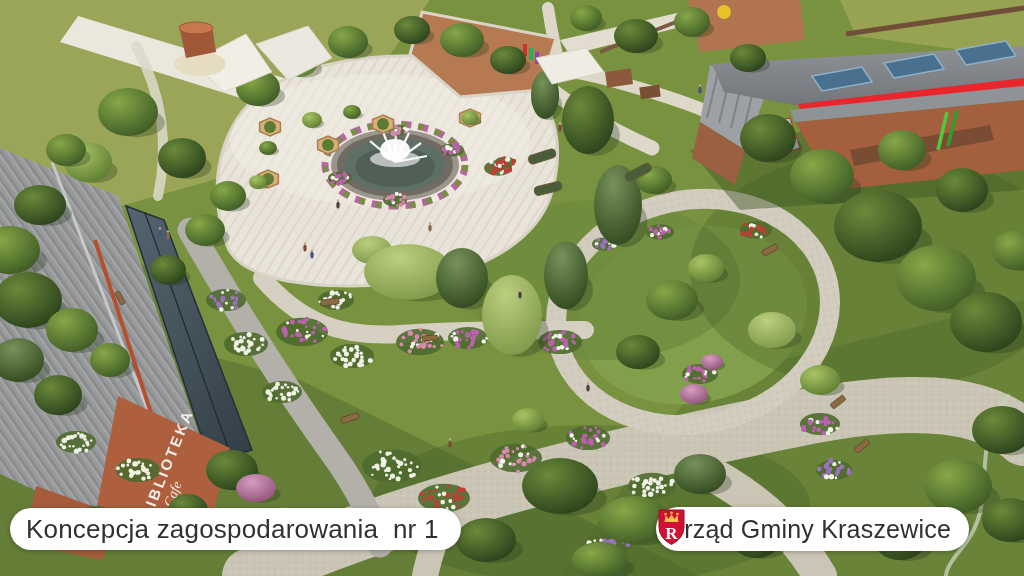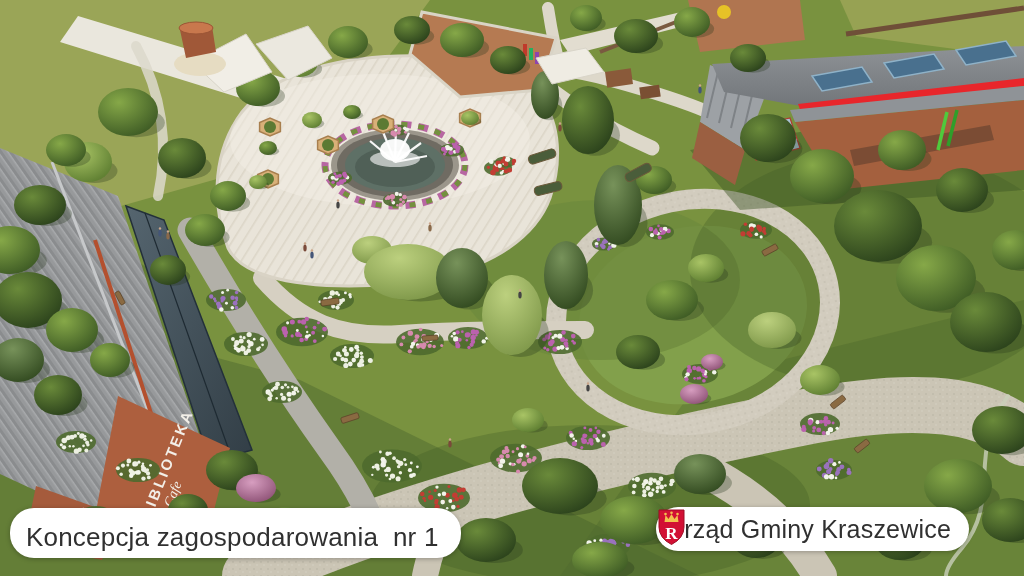--- a/index.html
+++ b/index.html
@@ -1,21 +1,21 @@
 <!DOCTYPE html>
 <html><head>
 <meta charset="utf-8">
 <style>
   html,body{margin:0;padding:0;background:#222;}
   .stage{position:relative;width:1024px;height:576px;overflow:hidden;
          font-family:"Liberation Sans",sans-serif;background:#79923f;}
   .stage svg{position:absolute;left:0;top:0;}
   .pill{position:absolute;display:inline-flex;align-items:center;background:#fff;
         border-radius:24px;box-shadow:0 1px 5px rgba(0,0,0,.28);color:#303030;}
-  .pill-left{left:10px;top:508px;height:42px;padding:8px 22px 0 16px;}
+  .pill-left{left:10px;top:508px;height:42px;padding:0 22px 0 16px;}
   .pill-left span{font-size:26px;white-space:pre;letter-spacing:.2px;}
   .pill-right{left:656px;top:507px;height:44px;padding:0 18px 0 10px;gap:11px;}
   .pill-right span{font-size:25px;letter-spacing:.2px;}
   .crest{width:31px;height:40px;flex:0 0 auto;}
 </style>
 </head>
 <body>
 
 <div class="stage">
 

